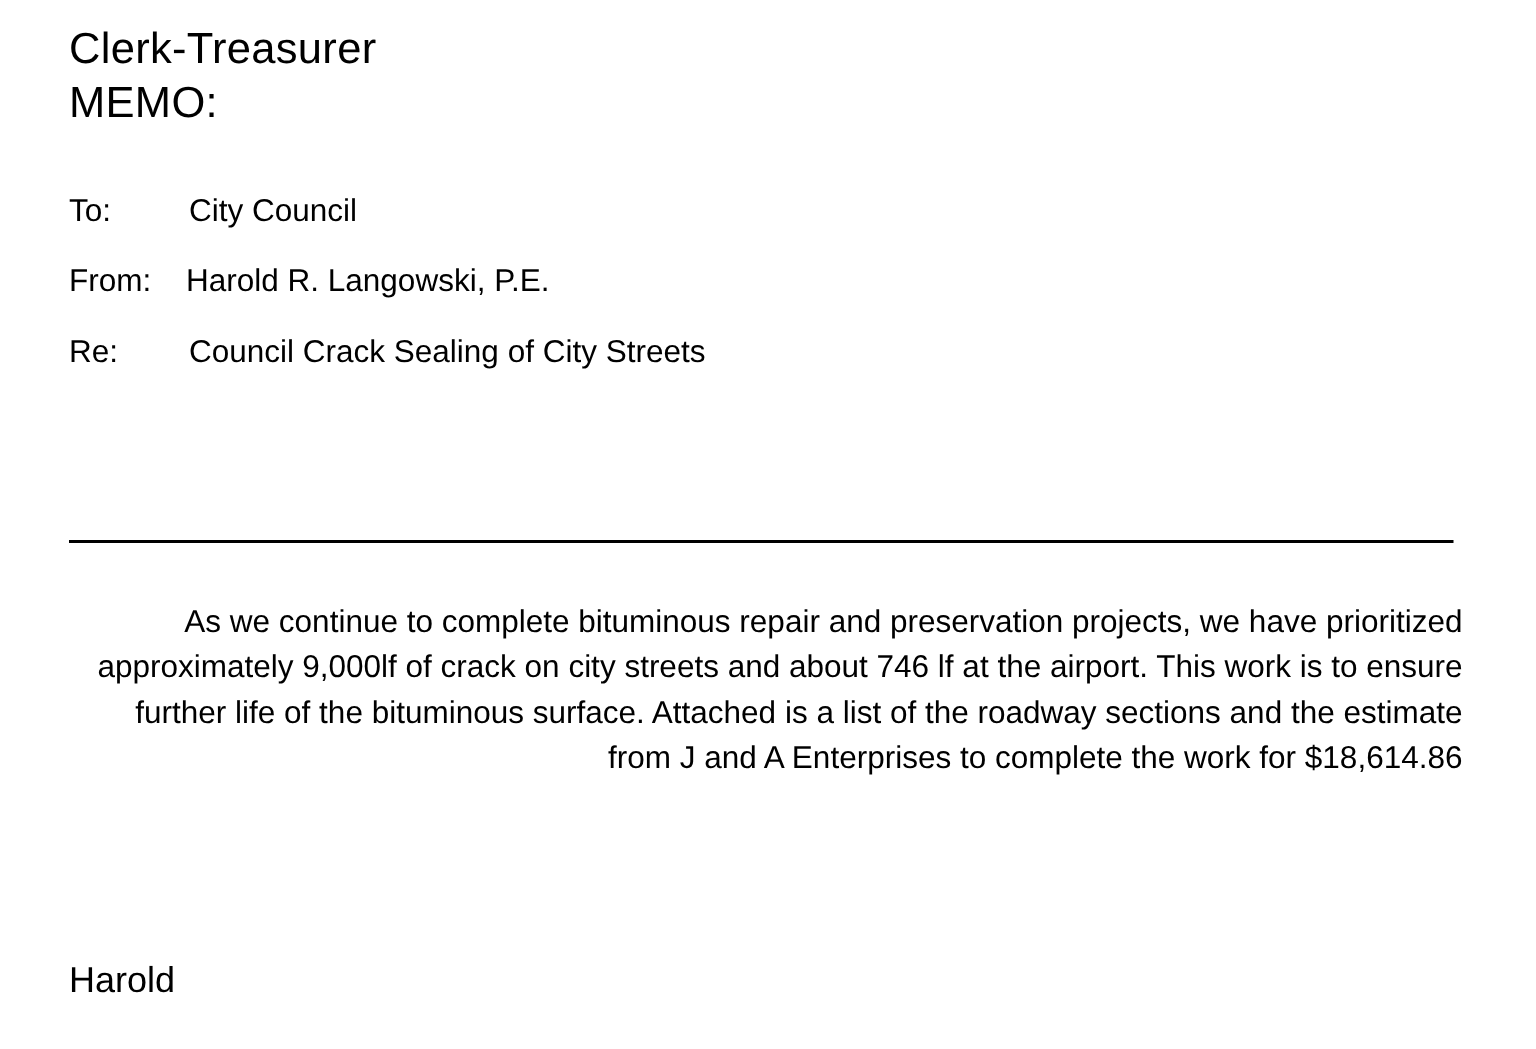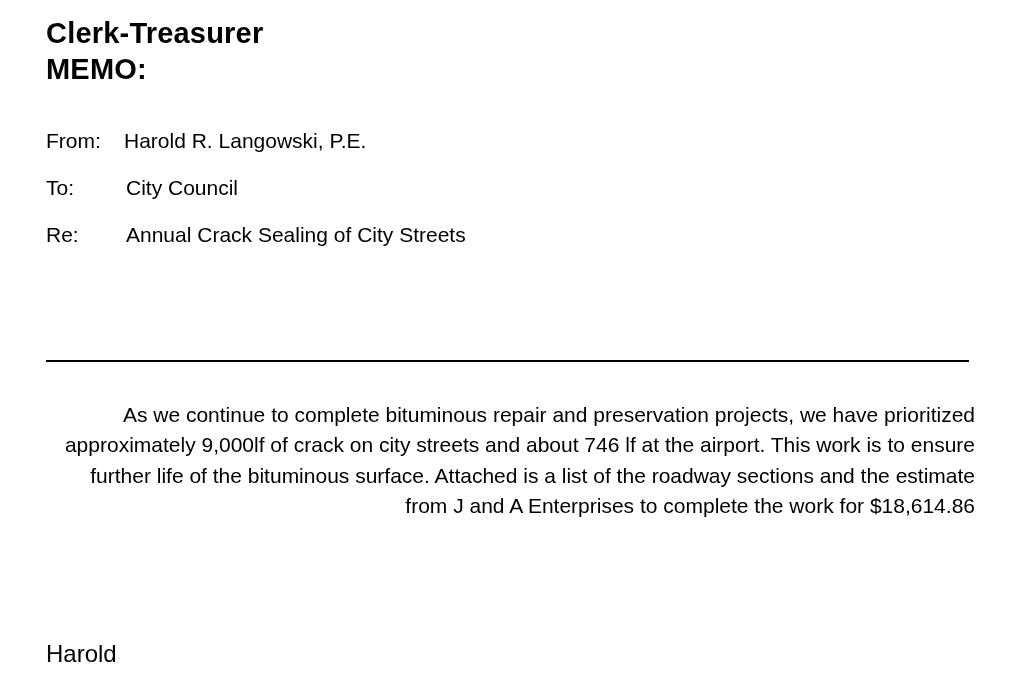--- a/index.html
+++ b/index.html
@@ -20,21 +20,21 @@
     height: 699px;
     background: #ffffff;
     box-sizing: border-box;
     padding: 0;
   }
   .memo-title {
     position: absolute;
     left: 46px;
     top: 16px;
     font-size: 29px;
-    font-weight: bold;
+    font-weight: normal;
     line-height: 1.24;
     letter-spacing: 0.2px;
     white-space: pre-line;
   }
   .fields {
     position: absolute;
     left: 46px;
     top: 130px;
     width: 920px;
   }
@@ -84,34 +84,34 @@
 </head>
 <body>
 
 <div class="page">
 
   <div class="memo-title">Clerk-Treasurer
 MEMO:</div>
 
   <div class="fields">
 
+    <div class="field-row indent">
+      <span class="field-label">To:</span>
+      <span class="field-value">City Council</span>
+    </div>
+
     <div class="field-row">
       <span class="field-label">From:</span>
       <span class="field-value">Harold R. Langowski, P.E.</span>
     </div>
 
-    <div class="field-row indent">
-      <span class="field-label">To:</span>
-      <span class="field-value">City Council</span>
-    </div>
-
 
     <div class="field-row indent">
       <span class="field-label">Re:</span>
-      <span class="field-value">Annual Crack Sealing of City Streets</span>
+      <span class="field-value">Council Crack Sealing of City Streets</span>
     </div>
 
   </div>
 
   <div class="divider"></div>
 
   <div class="body-text">As we continue to complete bituminous repair and preservation projects, we have prioritized approximately 9,000lf of crack on city streets and about 746 lf at the airport.  This work is to ensure further life of the bituminous surface.  Attached is a list of the roadway sections and the estimate from J and A Enterprises to complete the work for $18,614.86</div>
 
   <div class="signature">Harold</div>
 

